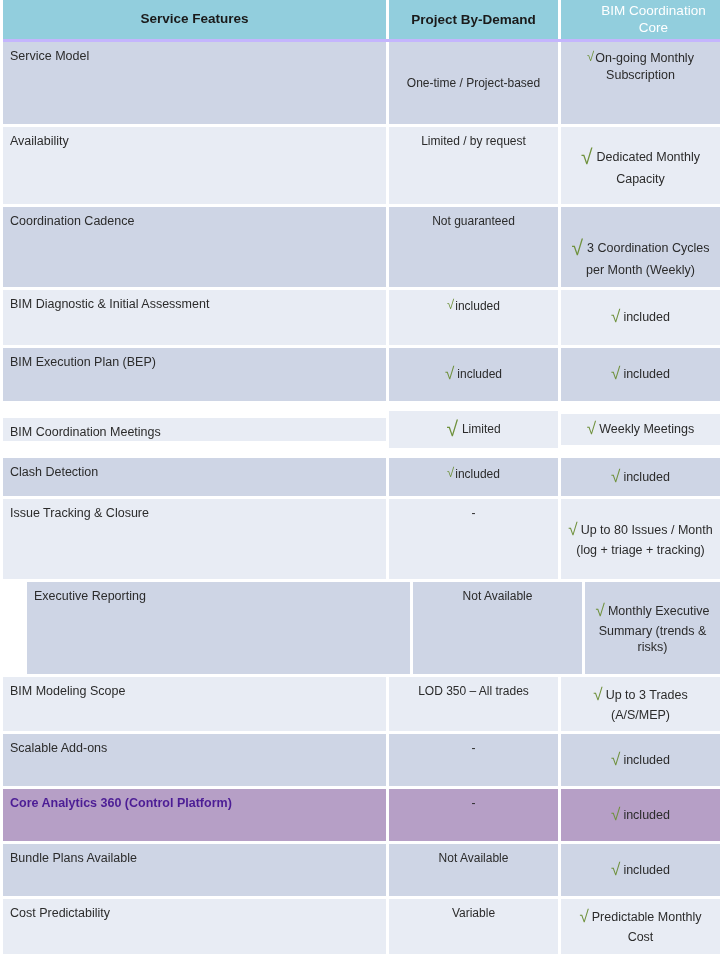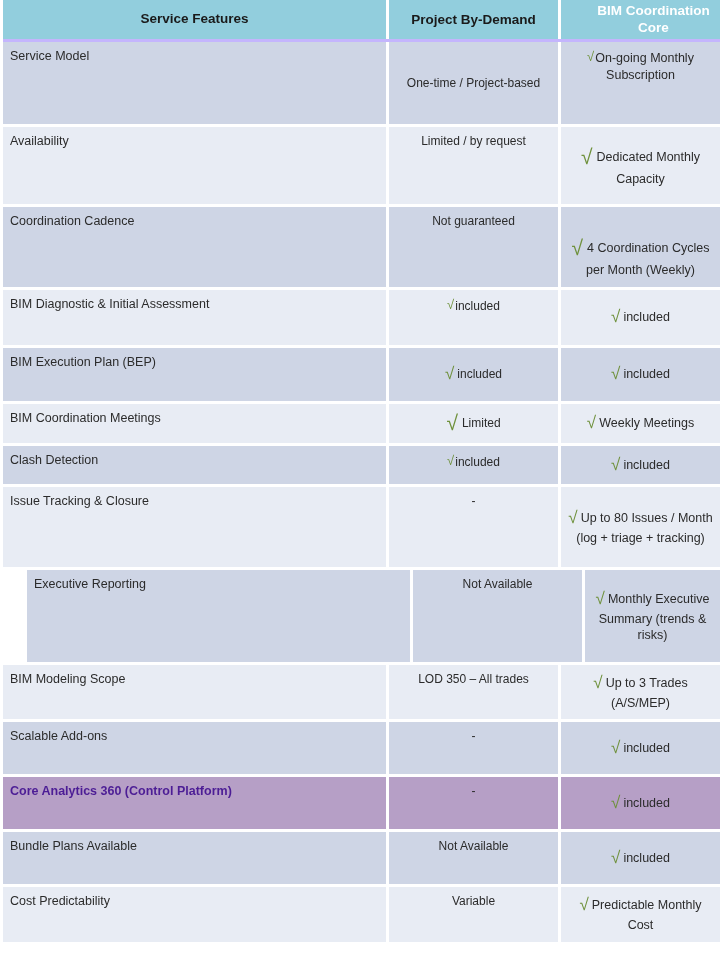--- a/index.html
+++ b/index.html
@@ -84,21 +84,21 @@
     font-size: 13.5px;
     color: #1a1a1a;
     padding: 0;
   }
   .header-row .c-mid {
     font-weight: bold;
     font-size: 13.5px;
     color: #1a1a1a;
   }
   .header-row .c-right {
-    font-weight: bold;
+    font-weight: normal;
     font-size: 13.5px;
     color: #ffffff;
     line-height: 1.25;
     padding-left: 32px;
   }
 
   
   .shade-dark .cell { background: #ced5e5; }
   .shade-light .cell { background: #e8ecf4; }
   .shade-purple .cell { background: #b69fc6; }
@@ -172,42 +172,42 @@
         <div class="cell c-right align-mid">
           <div class="val"><span class="check lg">√</span><span>Dedicated Monthly Capacity</span></div>
         </div>
       </div>
       <div class="row shade-dark" style="height: 83px;">
         <div class="cell c-feature"><span>Coordination Cadence</span></div>
         <div class="cell c-mid align-top">
           <div class="val"><span>Not guaranteed</span></div>
         </div>
         <div class="cell c-right align-bot">
-          <div class="val"><span class="check lg">√</span><span>4 Coordination Cycles per Month (Weekly)</span></div>
+          <div class="val"><span class="check lg">√</span><span>3 Coordination Cycles per Month (Weekly)</span></div>
         </div>
       </div>
       <div class="row shade-light" style="height: 58px; border-radius: 11px;">
         <div class="cell c-feature"><span>BIM Diagnostic &amp; Initial Assessment</span></div>
         <div class="cell c-mid align-top">
           <div class="val"><span class="check sm">√</span><span>included</span></div>
         </div>
         <div class="cell c-right align-mid">
           <div class="val"><span class="check md">√</span><span>included</span></div>
         </div>
       </div>
       <div class="row shade-dark" style="height: 56px;">
         <div class="cell c-feature"><span>BIM Execution Plan (BEP)</span></div>
         <div class="cell c-mid align-mid">
           <div class="val"><span class="check md">√</span><span>included</span></div>
         </div>
         <div class="cell c-right align-mid">
           <div class="val"><span class="check md">√</span><span>included</span></div>
         </div>
       </div>
-      <div class="row shade-light" style="height: 42px;">
+      <div class="row shade-light" style="height: 54px; align-items: center;">
         <div class="cell c-feature"><span>BIM Coordination Meetings</span></div>
         <div class="cell c-mid align-mid">
           <div class="val"><span class="check lg">√</span><span>Limited</span></div>
         </div>
         <div class="cell c-right align-mid">
           <div class="val"><span class="check md">√</span><span>Weekly Meetings</span></div>
         </div>
       </div>
       <div class="row shade-dark" style="height: 41px;">
         <div class="cell c-feature"><span>Clash Detection</span></div>

